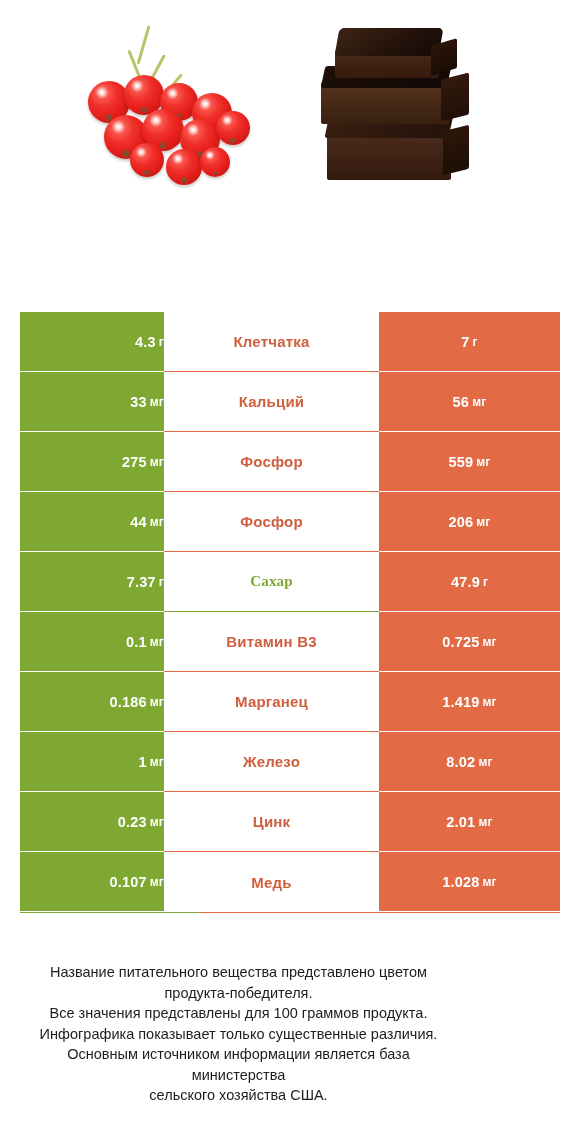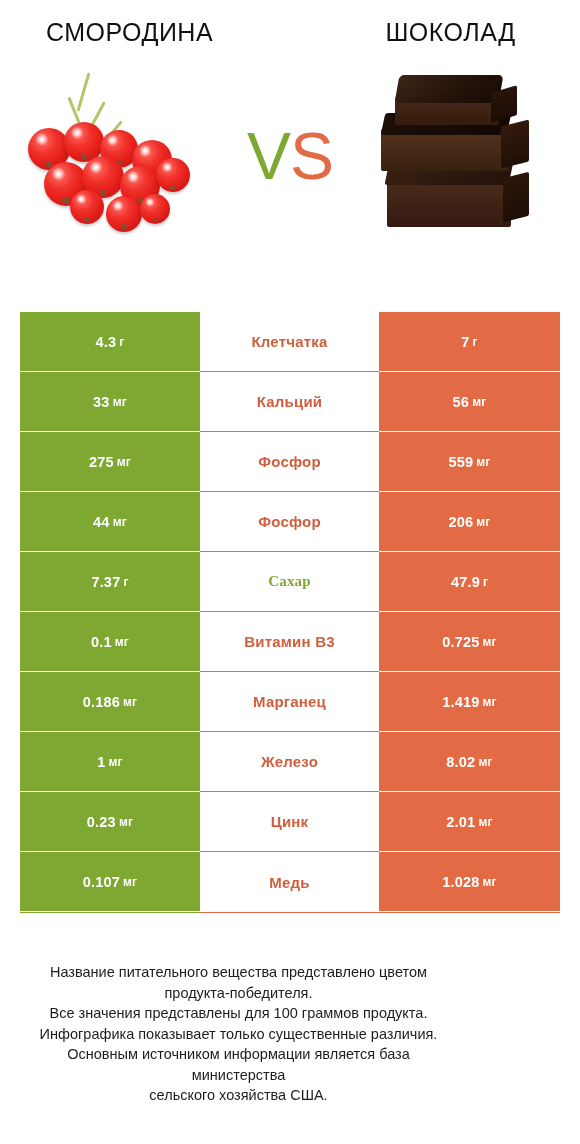--- a/index.html
+++ b/index.html
@@ -115,25 +115,26 @@
   }
   .cell {
     display: flex;
     align-items: center;
     justify-content: center;
     box-sizing: border-box;
     font-size: 14.5px;
     letter-spacing: 0.2px;
   }
   .cell.left {
-    width: 180px;
+    width: 144px;
     background: #7FA832;
     color: #ffffff;
     font-weight: 700;
     border-bottom: 1.5px solid #ffffff;
+    justify-content: flex-end;
   }
   .cell.right {
     width: 181px;
     background: #E26B46;
     color: #ffffff;
     font-weight: 700;
     border-bottom: 1.5px solid #ffffff;
   }
   .cell.mid {
     flex: 1;
@@ -177,24 +178,20 @@
     padding: 0 28px;
     box-sizing: border-box;
   }
   .footer p { margin: 0; }
 </style>
 </head>
 <body>
 
 <div class="header">
 
-  <div class="titles">
-    <div class="title left">СМОРОДИНА</div>
-    <div class="title right">ШОКОЛАД</div>
-  </div>
 
   <div class="hero">
 
     <div class="hero-cell">
       <div class="berries">
         <div class="stem" style="left:62px; top:6px;  width:3px;  height:40px; transform:rotate(16deg);"></div>
         <div class="stem" style="left:54px; top:30px; width:2.5px;height:36px; transform:rotate(-22deg);"></div>
         <div class="stem" style="left:76px; top:34px; width:2.5px;height:30px; transform:rotate(28deg);"></div>
         <div class="stem" style="left:92px; top:52px; width:2.5px;height:26px; transform:rotate(40deg);"></div>
         <div class="berry" style="left:8px;  top:62px;  width:42px; height:42px;"></div>
@@ -204,23 +201,20 @@
         <div class="berry" style="left:24px; top:96px;  width:44px; height:44px;"></div>
         <div class="berry" style="left:62px; top:90px;  width:42px; height:42px;"></div>
         <div class="berry" style="left:100px;top:100px; width:40px; height:40px;"></div>
         <div class="berry" style="left:136px;top:92px;  width:34px; height:34px;"></div>
         <div class="berry" style="left:50px; top:124px; width:34px; height:34px;"></div>
         <div class="berry" style="left:86px; top:130px; width:36px; height:36px;"></div>
         <div class="berry" style="left:120px;top:128px; width:30px; height:30px;"></div>
       </div>
     </div>
 
-    <div class="vs">
-      <span class="v">V</span><span class="s">S</span>
-    </div>
 
     <div class="hero-cell">
       <div class="choc">
 
         <div class="choc-front" style="left:24px; top:118px; width:124px; height:46px; background:linear-gradient(180deg,#4a2c1b 0%,#33190e 100%);"></div>
         <div class="choc-top" style="left:24px; top:98px;  width:124px; height:24px; background:linear-gradient(135deg,#3a2012 0%,#24120a 100%); transform:skewX(-12deg);"></div>
         <div class="choc-front" style="left:140px;top:112px; width:26px;  height:44px; background:linear-gradient(180deg,#2c1609 0%,#1d0e06 100%); transform:skewY(-14deg);"></div>
 
         <div class="choc-front" style="left:18px; top:66px;  width:128px; height:42px; background:linear-gradient(180deg,#55331f 0%,#38200f 100%);"></div>
         <div class="choc-top" style="left:20px; top:50px;  width:126px; height:22px; background:linear-gradient(135deg,#1e0f08 0%,#120806 100%); transform:skewX(-12deg);"></div>

